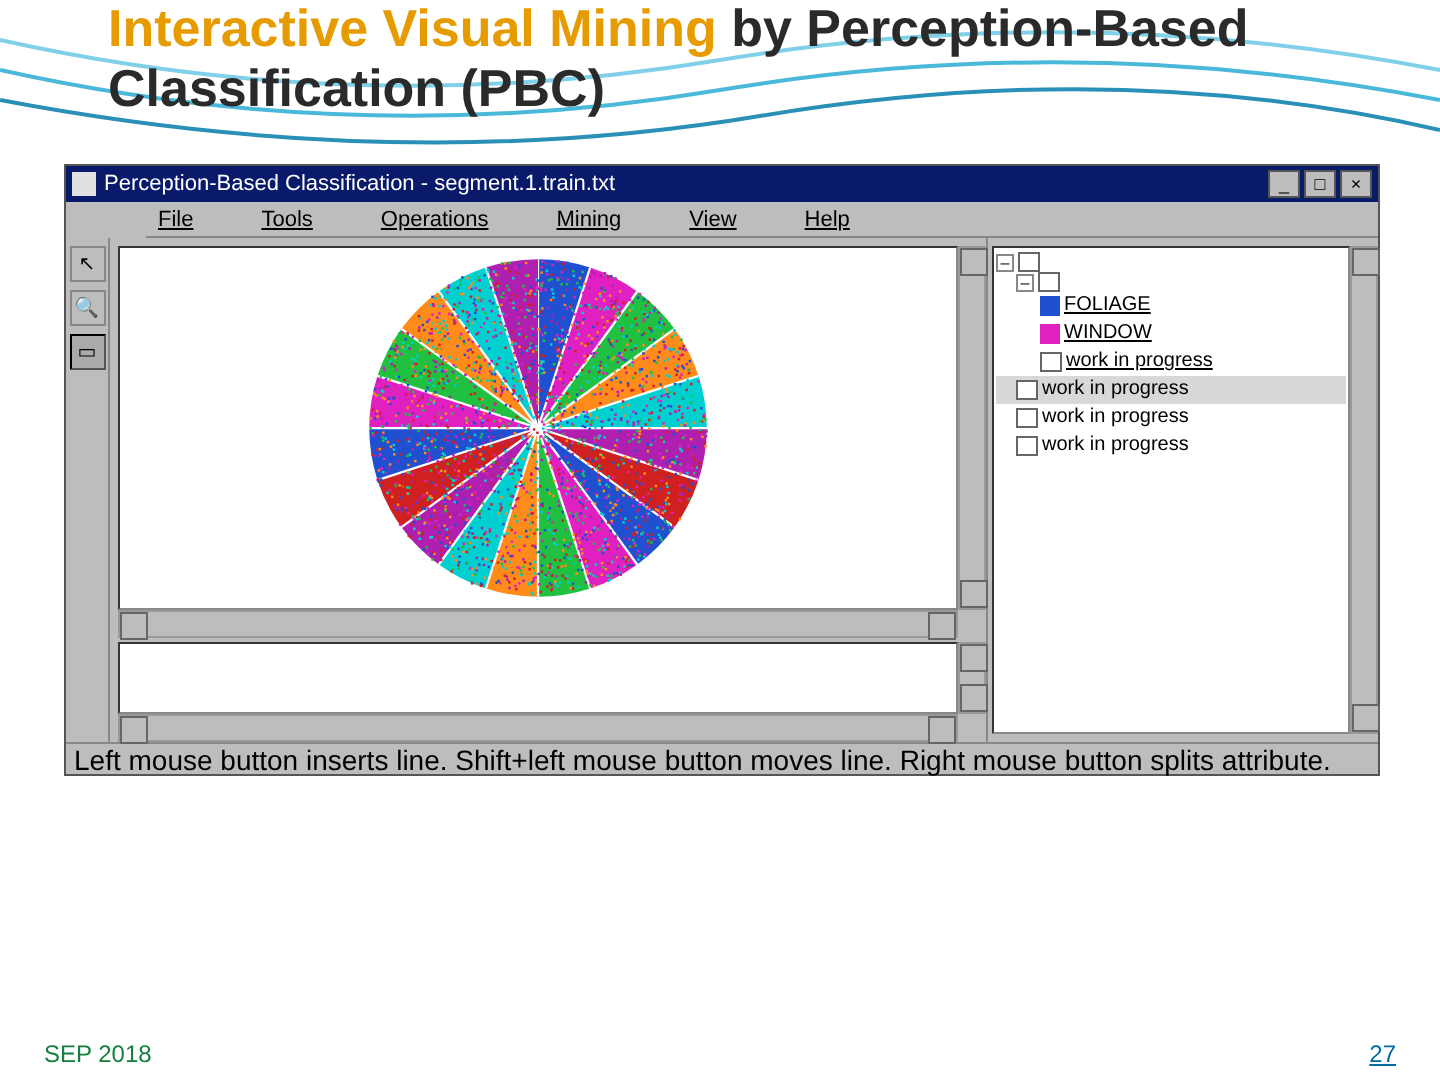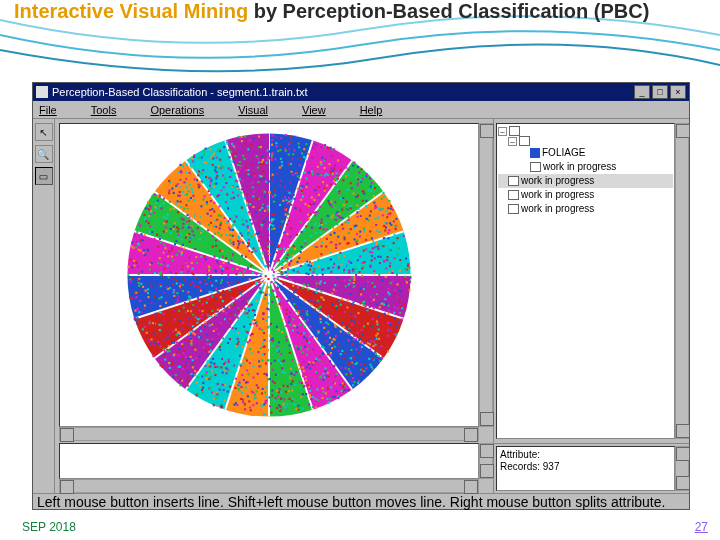--- a/index.html
+++ b/index.html
@@ -1,34 +1,34 @@
 <!DOCTYPE html>
 <html><head>
 <meta charset="utf-8">
 <style>
   * { box-sizing: border-box; margin: 0; padding: 0; font-family: Arial, sans-serif; }
   body { width: 720px; height: 540px; background: #fff; position: relative; overflow: hidden; }
 
   
   .bg-waves { position: absolute; top: 10px; left: 0; width: 100%; height: 80px; z-index: 0; }
 
-  .slide-title { position: relative; z-index: 1; padding: 0 14px 2px 14px; font-size: 20px; line-height: 1.15; color: #2a2a2a; }
+  .slide-title { position: relative; z-index: 1; padding: 0 14px 2px 14px; font-size: 26px; line-height: 1.15; color: #2a2a2a; margin-left: 40px; }
   .slide-title .accent { color: #e69b00; }
 
   .footer-date { position: absolute; bottom: 6px; left: 22px; font-size: 12px; color: #15803d; }
-  .footer-page { position: absolute; bottom: 6px; right: 12px; font-size: 12px; color: #8b5cf6; text-decoration: underline; }
+  .footer-page { position: absolute; bottom: 6px; right: 22px; font-size: 12px; color: #0369a1; text-decoration: underline; }
 
   
-  .appwin { position: absolute; left: 32px; top: 82px; width: 658px; height: 428px; background: #bdbdbd; border: 1px solid #555; z-index: 2; font-size: 11px; }
+  .appwin { position: absolute; left: 32px; top: 82px; width: 658px; height: 306px; background: #bdbdbd; border: 1px solid #555; z-index: 2; font-size: 11px; }
   .titlebar { background: #0a1a6a; color: #fff; height: 18px; display: flex; align-items: center; padding: 0 3px; }
   .titlebar .app-icon { width: 12px; height: 12px; background: #e0e0e0; margin-right: 4px; }
   .titlebar .title-text { flex: 1; font-size: 11px; }
   .titlebar .winbtn { width: 16px; height: 14px; background: #bdbdbd; border: 1px solid #555; margin-left: 2px; display: flex; align-items: center; justify-content: center; font-size: 9px; color: #000; }
 
-  .menubar { background: #bdbdbd; height: 18px; display: flex; align-items: center; padding: 0 6px; border-bottom: 1px solid #888; gap: 34px; }
+  .menubar { background: #bdbdbd; height: 18px; display: flex; align-items: center; padding: 0 6px; border-bottom: 1px solid #888; gap: 34px; margin-left: 40px; }
   .menu-item { font-size: 11px; color: #000; text-decoration: underline; text-decoration-style: solid; text-underline-offset: 1px; }
 
   .content { display: flex; height: calc(100% - 18px - 18px - 16px); }
   .toolstrip { width: 22px; background: #bdbdbd; border-right: 1px solid #888; display: flex; flex-direction: column; align-items: center; padding-top: 4px; gap: 4px; }
   .toolbtn { width: 18px; height: 18px; background: #bdbdbd; border: 1px solid #888; display:flex; align-items:center; justify-content:center; font-size:10px; }
   .toolbtn.sel { border: 1px inset #555; background:#aaa; }
 
   .centercol { flex: 1; display: flex; flex-direction: column; background:#bdbdbd; }
   .vizwrap { flex: 1; position: relative; background:#bdbdbd; }
   .vizcanvas { position: absolute; left: 4px; top: 4px; right: 14px; bottom: 14px; background: #fff; border: 1px inset #888; overflow:hidden; }
@@ -43,21 +43,21 @@
   .lowerin { position:absolute; left:4px; top:0; right:14px; bottom:14px; background:#fff; border:1px inset #888; }
   .lowerpane .scrollbar-v { top:0; bottom:14px; }
   .lowerpane .scrollbar-h { bottom:0; }
 
   .rightcol { width: 196px; display:flex; flex-direction:column; background:#bdbdbd; border-left:1px solid #888; }
   .treepane { flex:1; position:relative; }
   .treein { position:absolute; left:2px; top:4px; right:14px; bottom:4px; background:#fff; border:1px inset #888; padding:2px 1px; overflow:hidden; font-size:10px; line-height:14px; color:#000; }
   .treepane .scrollbar-v { top:4px; bottom:4px; }
   .tree-row { display:flex; align-items:center; gap:2px; white-space:nowrap; }
   .tree-row.lv1 { padding-left: 10px; }
-  .tree-row.lv2 { padding-left: 32px; }
+  .tree-row.lv2 { padding-left: 22px; text-decoration: underline; }
   .tree-expander { width:9px; height:9px; border:1px solid #888; font-size:8px; line-height:7px; text-align:center; }
   .tree-icon { width:11px; height:10px; border:1px solid #666; background:#fff; display:inline-block; }
   .legend-box { width:10px; height:10px; display:inline-block; }
   .tree-row.sel { background:#d8d8d8; }
 
   .attrpane { height: 50px; position:relative; border-top:1px solid #888; }
   .attrin { position:absolute; left:2px; top:2px; right:14px; bottom:2px; background:#fff; border:1px inset #888; padding:2px 3px; font-size:10px; line-height:12px; color:#000; }
   .attrpane .scrollbar-v { top:2px; bottom:2px; }
 
   .statusbar { height:16px; border-top:1px solid #888; background:#bdbdbd; display:flex; align-items:center; padding:0 4px; font-size:14px; color:#000; }
@@ -84,21 +84,21 @@
     <div class="title-text">Perception-Based Classification - segment.1.train.txt</div>
     <div class="winbtn">_</div>
     <div class="winbtn">□</div>
     <div class="winbtn">×</div>
   </div>
 
   <div class="menubar">
     <span class="menu-item">File</span>
     <span class="menu-item">Tools</span>
     <span class="menu-item">Operations</span>
-    <span class="menu-item">Visual</span>
+    <span class="menu-item">Mining</span>
     <span class="menu-item">View</span>
     <span class="menu-item">Help</span>
   </div>
 
   <div class="content">
     <div class="toolstrip">
       <div class="toolbtn">↖</div>
       <div class="toolbtn">🔍</div>
       <div class="toolbtn sel">▭</div>
     </div>
@@ -2768,44 +2768,41 @@
             </div>
           <div class="tree-row lv1">
               <span class="tree-expander">–</span>
               <span class="tree-icon"></span>
             </div>
           <div class="tree-row lv2">
               <span class="legend-box" style="background:#2050d0"></span>
               <span>FOLIAGE</span>
             </div>
           <div class="tree-row lv2">
+              <span class="legend-box" style="background:#e020c0"></span>
+              <span>WINDOW</span>
+            </div>
+          <div class="tree-row lv2">
               <span class="tree-icon"></span>
               <span>work in progress</span>
             </div>
           <div class="tree-row lv1 sel">
               <span class="tree-icon"></span>
               <span>work in progress</span>
             </div>
           <div class="tree-row lv1">
               <span class="tree-icon"></span>
               <span>work in progress</span>
             </div>
           <div class="tree-row lv1">
               <span class="tree-icon"></span>
               <span>work in progress</span>
             </div>
         </div>
         <div class="scrollbar-v"></div>
       </div>
-      <div class="attrpane">
-        <div class="attrin">
-          <div>Attribute:</div>
-          <div>Records: 937</div>
-        </div>
-        <div class="scrollbar-v"></div>
-      </div>
     </div>
   </div>
 
   <div class="statusbar">
     <span>Left mouse button inserts line. Shift+left mouse button moves line. Right mouse button splits attribute.</span>
   </div>
 </div>
 
 </body></html>

